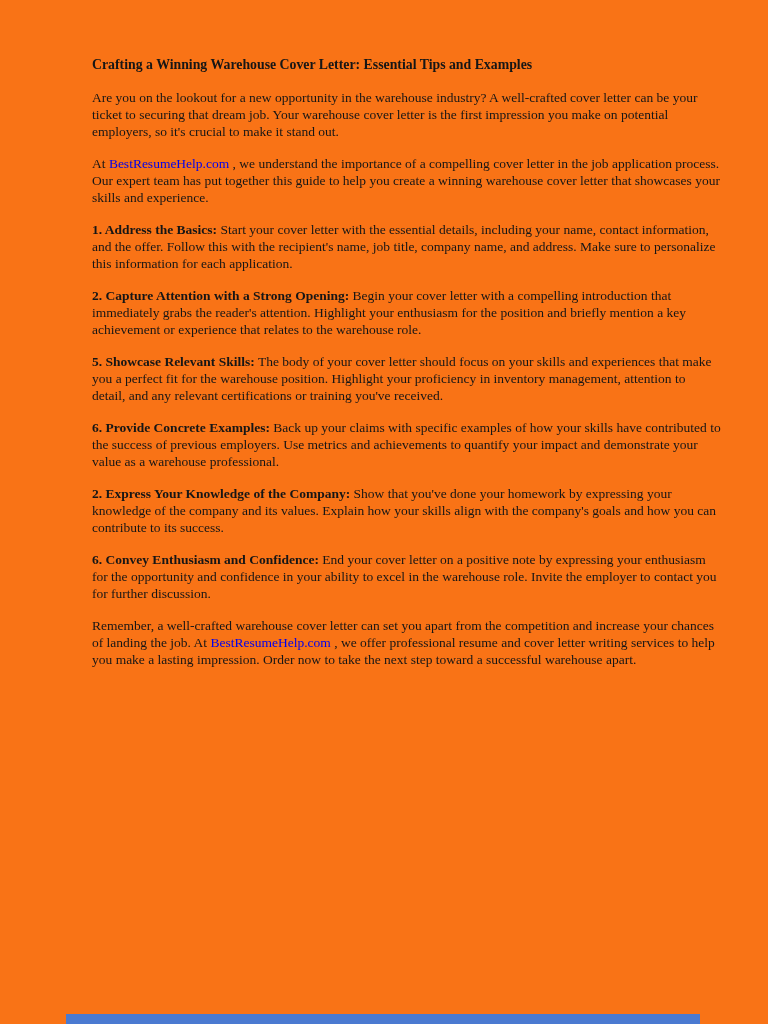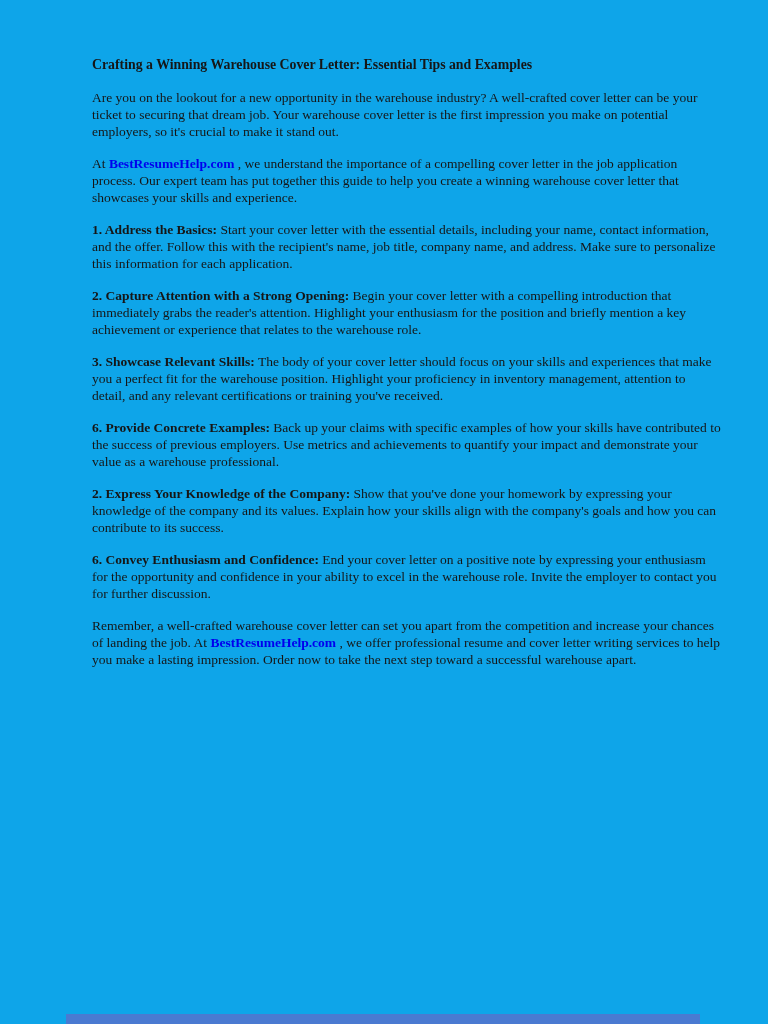--- a/index.html
+++ b/index.html
@@ -7,41 +7,41 @@
   body {
     background: #ffffff;
     font-family: "Liberation Serif", "DejaVu Serif", serif;
     color: #161616;
     position: relative;
     overflow: hidden;
   }
   .page {
     position: absolute;
     inset: 0;
-    background: #0ea5e9;
+    background: #f97316;
   }
   .content {
     position: absolute;
     top: 56px;
     left: 92px;
     width: 630px;
     font-size: 13.5px;
     line-height: 17px;
   }
   h1.doc-title {
     font-size: 13.8px;
     line-height: 17px;
     font-weight: bold;
     margin: 0 0 16px 0;
   }
   .content p { margin: 0 0 15px 0; }
   .tip-heading { font-weight: bold; }
   a.link {
     color: #0000ee;
-    font-weight: bold;
+    font-weight: normal;
     text-decoration: none;
     cursor: pointer;
   }
   .bottom-bar {
     position: absolute;
     left: 66px;
     bottom: 0;
     width: 634px;
     height: 10px;
     background: #4a7ad1;
@@ -56,21 +56,21 @@
     <h1 class="doc-title">Crafting a Winning Warehouse Cover Letter: Essential Tips and Examples</h1>
 
     <p>Are you on the lookout for a new opportunity in the warehouse industry? A well-crafted cover letter can be your ticket to securing that dream job. Your warehouse cover letter is the first impression you make on potential employers, so it's crucial to make it stand out.</p>
 
     <p><span>At </span><a class="link">BestResumeHelp.com</a><span> , we understand the importance of a compelling cover letter in the job application process. Our expert team has put together this guide to help you create a winning warehouse cover letter that showcases your skills and experience.</span></p>
 
     <p><span class="tip-heading">1. Address the Basics:</span><span> Start your cover letter with the essential details, including your name, contact information, and the offer. Follow this with the recipient's name, job title, company name, and address. Make sure to personalize this information for each application.</span></p>
 
     <p><span class="tip-heading">2. Capture Attention with a Strong Opening:</span><span> Begin your cover letter with a compelling introduction that immediately grabs the reader's attention. Highlight your enthusiasm for the position and briefly mention a key achievement or experience that relates to the warehouse role.</span></p>
 
-    <p><span class="tip-heading">3. Showcase Relevant Skills:</span><span> The body of your cover letter should focus on your skills and experiences that make you a perfect fit for the warehouse position. Highlight your proficiency in inventory management, attention to detail, and any relevant certifications or training you've received.</span></p>
+    <p><span class="tip-heading">5. Showcase Relevant Skills:</span><span> The body of your cover letter should focus on your skills and experiences that make you a perfect fit for the warehouse position. Highlight your proficiency in inventory management, attention to detail, and any relevant certifications or training you've received.</span></p>
 
     <p><span class="tip-heading">6. Provide Concrete Examples:</span><span> Back up your claims with specific examples of how your skills have contributed to the success of previous employers. Use metrics and achievements to quantify your impact and demonstrate your value as a warehouse professional.</span></p>
 
     <p><span class="tip-heading">2. Express Your Knowledge of the Company:</span><span> Show that you've done your homework by expressing your knowledge of the company and its values. Explain how your skills align with the company's goals and how you can contribute to its success.</span></p>
 
     <p><span class="tip-heading">6. Convey Enthusiasm and Confidence:</span><span> End your cover letter on a positive note by expressing your enthusiasm for the opportunity and confidence in your ability to excel in the warehouse role. Invite the employer to contact you for further discussion.</span></p>
 
 
     <p><span>Remember, a well-crafted warehouse cover letter can set you apart from the competition and increase your chances of landing the job. At </span><a class="link">BestResumeHelp.com</a><span> , we offer professional resume and cover letter writing services to help you make a lasting impression. Order now to take the next step toward a successful warehouse apart.</span></p>
 

